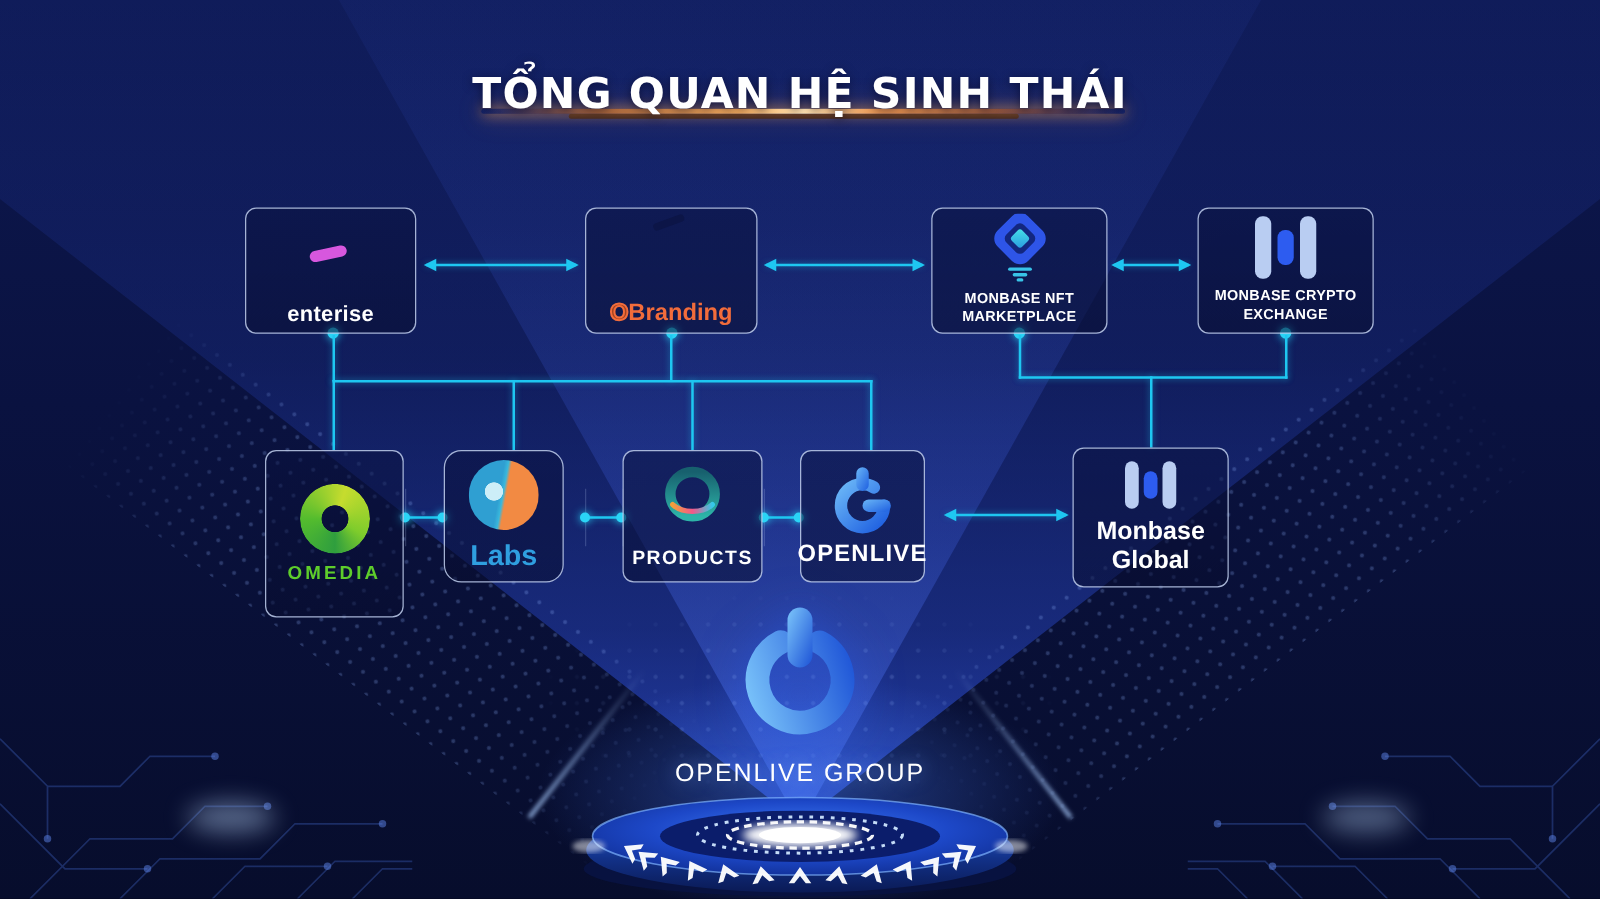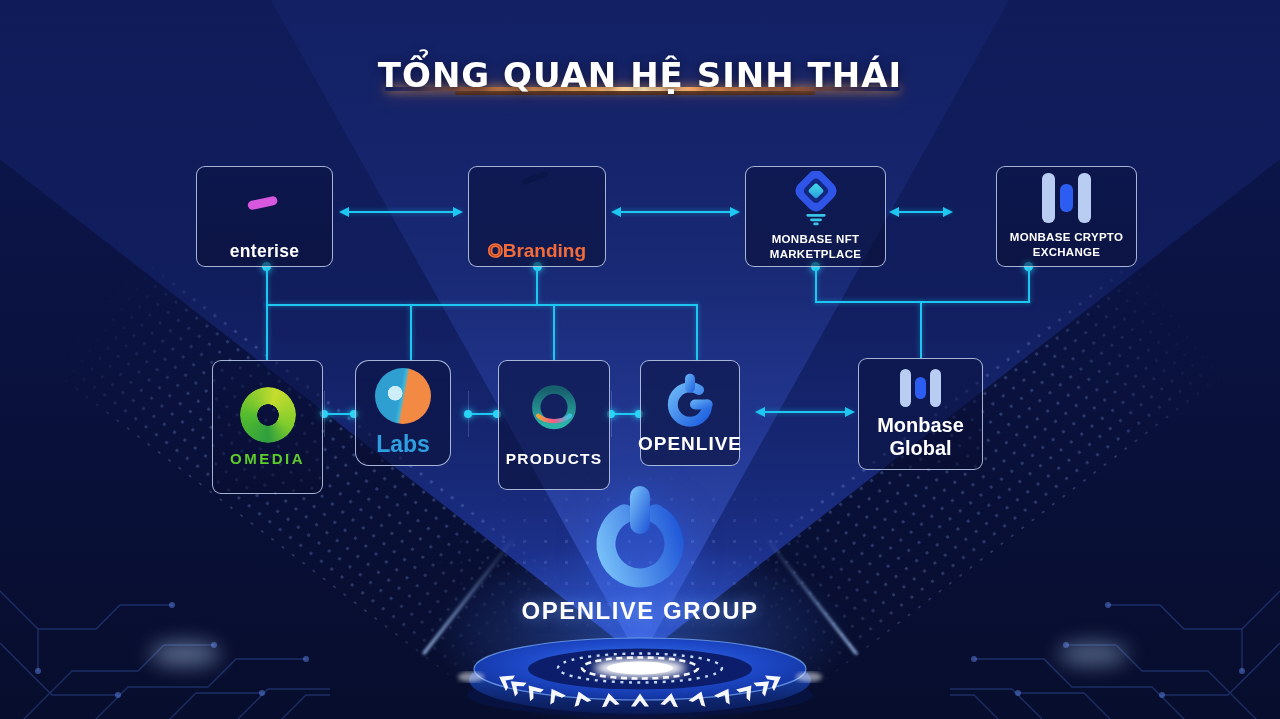--- a/index.html
+++ b/index.html
@@ -94,22 +94,22 @@
   .logo-omedia{width:56px;height:56px;border-radius:50%;
     background:conic-gradient(from 180deg,#2f9e3e,#54bc2e 90deg,#c6dc2e 200deg,#7ecc2c 300deg,#2f9e3e);
     -webkit-mask:radial-gradient(circle,transparent 0 10.5px,#000 11px);
     mask:radial-gradient(circle,transparent 0 10.5px,#000 11px);}
   .logo-labs{width:56px;height:56px;border-radius:50%;
     background:radial-gradient(circle at 36% 45%,#cdeef8 0 15%,rgba(0,0,0,0) 16%),
                linear-gradient(100deg,#2f9fd2 44%,#39b8dc 49%,#f28a43 53%);}
   
   .big-logo{position:absolute;left:570px;top:482px;width:140px;height:122px;z-index:5;
     filter:drop-shadow(0 6px 18px rgba(40,90,230,.6));}
-  .group-label{position:absolute;left:0;right:0;top:597px;margin:0;text-align:center;
-    font-weight:bold;font-size:24px;letter-spacing:1.5px;color:#fff;
+  .group-label{position:absolute;left:0;right:0;top:597px;margin:11px;text-align:center;
+    font-weight:normal;font-size:20px;letter-spacing:1.5px;color:#fff;
     text-shadow:0 0 14px rgba(120,170,255,.6);z-index:6;}
   .podium{position:absolute;left:455px;top:633px;width:370px;height:86px;z-index:4;}
 </style>
 </head>
 <body>
 
 <div id="stage">
 
   <div class="beam-outer"></div>
   <div class="beam-inner"></div>
@@ -237,21 +237,21 @@
         <line x1="27" y1="53" x2="37" y2="53"></line>
         <line x1="30.5" y1="57.5" x2="33.5" y2="57.5"></line>
       </g>
     </svg>
     <span class="lbl lbl-caps">
       <span>MONBASE NFT</span><br>
       <span>MARKETPLACE</span>
     </span>
   </div>
 
-  <div class="node" style="left:996px;top:166px;width:141px;height:101px;">
+  <div class="node" style="left:958px;top:166px;width:141px;height:101px;">
     <span class="bars">
       <span class="b" style="width:13px;height:50px;"></span>
       <span class="b mid" style="width:13px;height:28px;"></span>
       <span class="b" style="width:13px;height:50px;"></span>
     </span>
     <span class="lbl lbl-caps">
       <span>MONBASE CRYPTO</span><br>
       <span>EXCHANGE</span>
     </span>
   </div>
@@ -259,21 +259,21 @@
   <div class="node" style="left:212px;top:360px;width:111px;height:134px;">
     <span class="logo-omedia"></span>
     <span class="lbl lbl-omedia">OMEDIA</span>
   </div>
 
   <div class="node" style="left:355px;top:360px;width:96px;height:106px;border-radius:14px;">
     <span class="logo-labs"></span>
     <span class="lbl lbl-labs">Labs</span>
   </div>
 
-  <div class="node" style="left:498px;top:360px;width:112px;height:130px;gap:10px;justify-content:center;">
+  <div class="node" style="left:498px;top:360px;width:112px;height:106px;gap:10px;justify-content:center;">
     <svg width="56" height="58" viewBox="0 0 60 62">
       <defs>
         <linearGradient id="prT" x1="0" y1="0" x2="0" y2="1">
           <stop offset="0%" stop-color="#17606e"></stop>
             <stop offset="100%" stop-color="#2db4a8"></stop>
         </linearGradient>
         <linearGradient id="prR" x1="0" y1="0" x2="1" y2="0">
           <stop offset="0%" stop-color="#f2a03a"></stop>
             <stop offset="50%" stop-color="#f2598a"></stop>
             <stop offset="100%" stop-color="#35c8e8"></stop>

